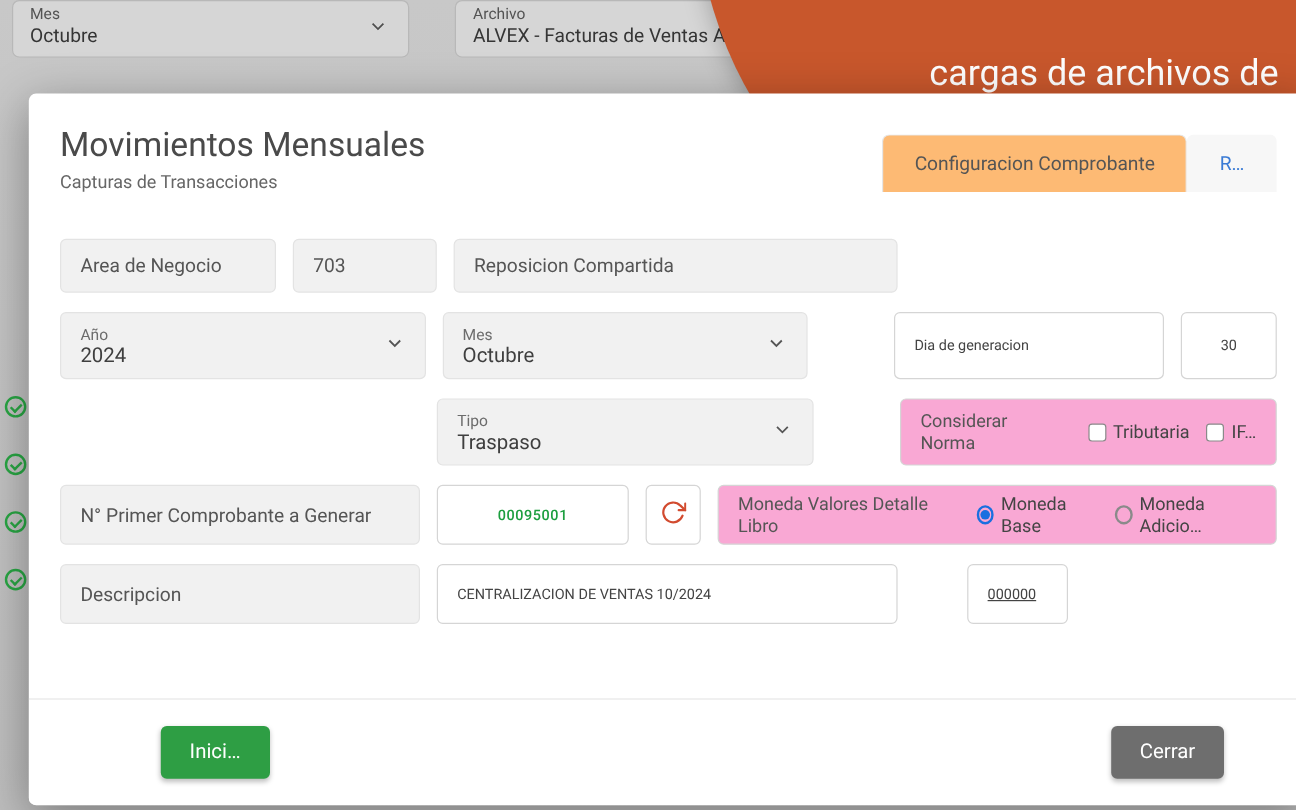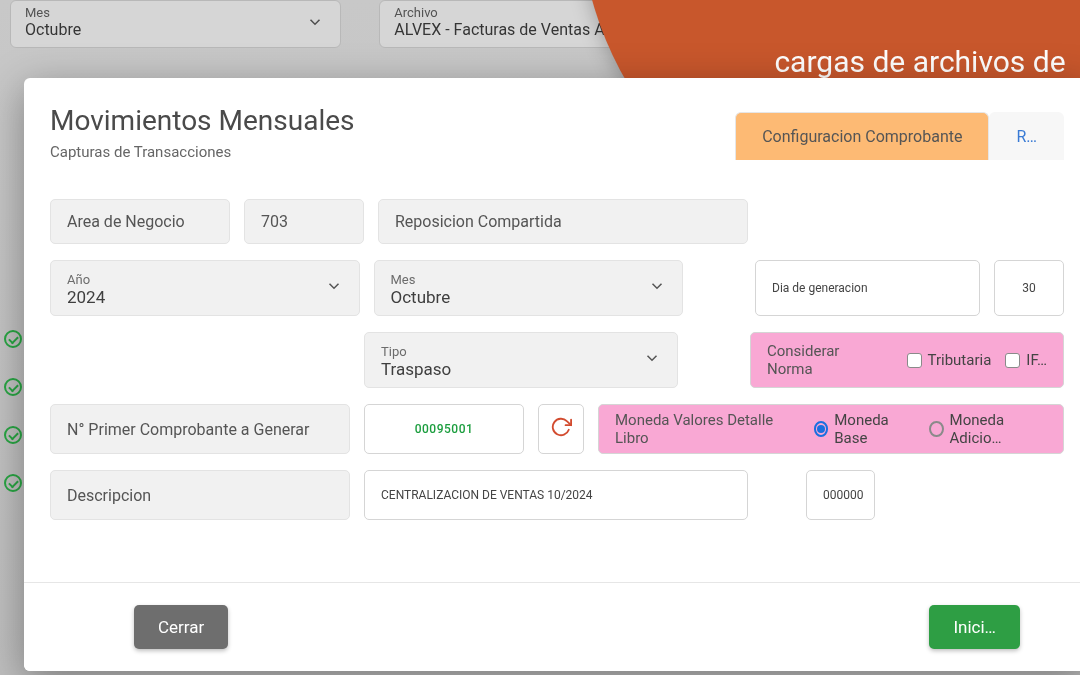--- a/index.html
+++ b/index.html
@@ -60,29 +60,29 @@
   .btn-close { background:#6e6e6e; color:#fff; box-shadow: 0 2px 4px rgba(0,0,0,.25); }
   .btn-start { background:#2e9e44; color:#fff; box-shadow: 0 2px 4px rgba(0,0,0,.25); }
 
   
   .w-area-l { width:180px; }
   .w-area-c { width:120px; }
   .w-area-d { flex:1; max-width:370px; }
   .w-year   { width:300px; }
   .w-month  { width:370px; }
   .w-dia-l  { width:225px; }
-  .w-dia-v  { width:70px; justify-content:center; }
+  .w-dia-v  { width:80px; justify-content:center; }
   .w-tipo   { width:370px; }
   .w-comp-l { width:300px; }
   .w-comp-v { width:160px; justify-content:center; }
   .w-moneda { flex:1; }
   .w-desc-l { width:300px; }
   .w-desc-v { width:384px; }
   .w-int-l  { width:225px; }
-  .w-int-v  { width:69px; }
+  .w-int-v  { width:84px;text-decoration:underline; }
 </style>
 </head>
 <body>
 
 <div class="bg-layer">
   <div class="bg-row">
     <div class="bg-select bg-mes">
       <span class="lbl">Mes</span>
       <span class="val">Octubre</span>
       <span class="chev-down"><svg viewBox="0 0 24 24" fill="none" stroke="currentColor" stroke-width="2">
@@ -199,17 +199,17 @@
     <div class="row" style="min-height:50px">
       <div class="cell label w-desc-l">Descripcion</div>
       <div class="input-like w-desc-v">CENTRALIZACION DE VENTAS 10/2024</div>
       <div style="width:30px"></div>
       <div class="input-like w-int-v">000000</div>
     </div>
 
   </div>
 
   <div class="modal-footer">
+    <button class="btn btn-start">Inici…</button>
     <button class="btn btn-close">Cerrar</button>
-    <button class="btn btn-start">Inici…</button>
   </div>
 
 </div>
 
 </body></html>

